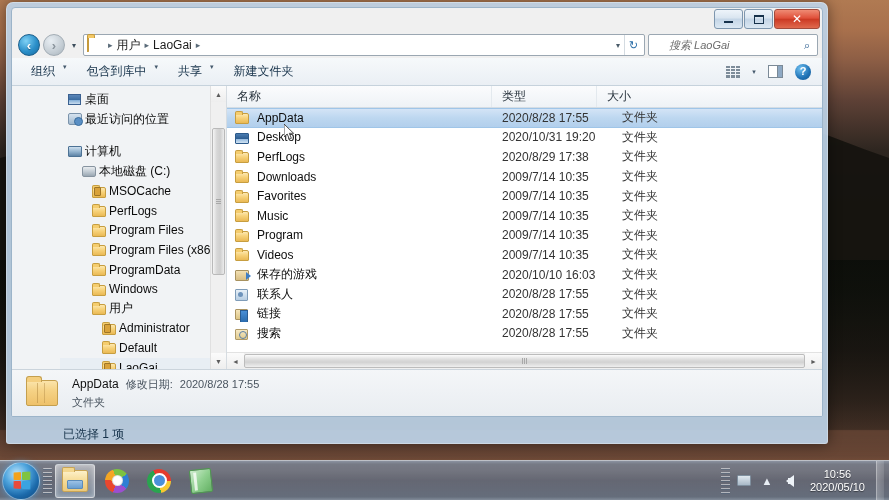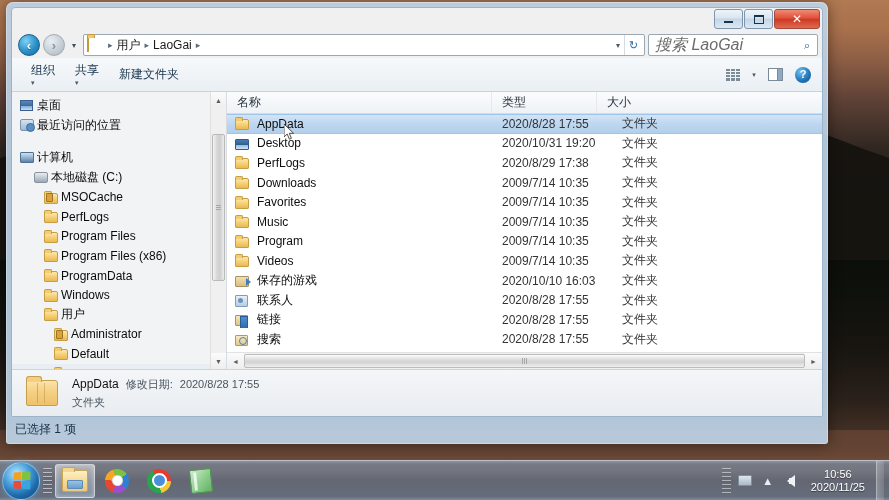--- a/index.html
+++ b/index.html
@@ -190,45 +190,44 @@
     flex: 0 0 170px;
     height: 22px;
     background: #fff;
     border: 1px solid #9ba7b2;
     border-radius: 2px;
     display: flex; align-items: center;
     padding: 0 3px 0 6px;
   }
   .search-ph {
     flex: 1;
-    font-size: 16px; font-style: italic; color: #6b6b6b;
-    white-space: nowrap; overflow: hidden;
+    font-size: 11px; font-style: italic; color: #6b6b6b;
+    white-space: nowrap; overflow: hidden; margin-left: 14px;
   }
   .search-ico {
     width: 14px; color: #2a5d8f; font-size: 11px;
     text-align: center;
   }
 
   
   .toolbar {
     flex: 0 0 28px;
     display: flex; align-items: center;
     padding: 0 4px 0 10px;
     background: linear-gradient(to bottom, #f6f9fb 0%, #eaeff4 100%);
     border-bottom: 1px solid #c6d2dc;
     gap: 2px;
   }
   .tb-item {
     font-size: 12px; color: #16324a;
     padding: 4px 9px;
-    display: flex; align-items: flex-start; gap: 0;
+    display: flex; align-items: flex-start; gap: 8px;
     white-space: nowrap;
     cursor: default;
     border-radius: 2px;
-    flex-direction: column;
   }
   .tb-caret { font-size: 7px; color: #44596c; }
   .tb-right { margin-left: auto; display: flex; align-items: center; gap: 2px; padding-right: 2px; }
   .tb-icon-btn {
     width: 26px; height: 22px;
     display: flex; align-items: center; justify-content: center;
     cursor: default;
   }
   .view-grid {
     width: 14px; height: 12px;
@@ -256,20 +255,21 @@
   
   .body-split { flex: 1; display: flex; min-height: 0; background: #fff; }
 
   
   .nav-pane {
     flex: 0 0 215px;
     background: #f1f3f5;
     border-right: 1px solid #d6dce1;
     position: relative;
     overflow: hidden;
+    padding-left: 48px;
   }
   .nav-scrollview { padding: 4px 0 0 0; height: 100%; }
   .nav-item {
     height: 19.6px;
     display: flex; align-items: center;
     padding-left: 8px;
     font-size: 12px; color: #0b0b0b;
     white-space: nowrap;
     cursor: default;
   }
@@ -503,24 +503,25 @@
   .det-text { display: flex; flex-direction: column; gap: 3px; }
   .det-line1 { display: flex; align-items: baseline; gap: 7px; }
   .det-name { font-size: 12px; color: #111; font-weight: normal; }
   .det-label { font-size: 11px; color: #4a5560; }
   .det-val { font-size: 11px; color: #4a5560; }
   .det-line2 { font-size: 11px; color: #4a5560; }
 
   
   .statusbar {
     flex: 0 0 22px;
-    display: flex; align-items: flex-start;
+    display: flex; align-items: flex-end;
     padding-left: 8px;
     font-size: 12px; color: #16324a;
     background: transparent;
+    margin-left: 48px;
   }
 
   
   #taskbar {
     position: absolute; left: 0; bottom: 0;
     width: 889px; height: 40px;
     background: linear-gradient(to bottom,
       rgba(150,175,200,.72) 0%,
       rgba(120,150,180,.62) 8%,
       rgba(95,125,158,.58) 50%,
@@ -719,20 +720,24 @@
 
       <div class="search-box">
         <span class="search-ph">搜索 LaoGai</span>
         <span class="search-ico">⌕</span>
       </div>
     </div>
 
     <div class="toolbar">
       <div class="tb-item">
         <span>组织</span>
+        <span class="tb-caret">▾</span>
+      </div>
+      <div class="tb-item">
+        <span>包含到库中</span>
         <span class="tb-caret">▾</span>
       </div>
       <div class="tb-item">
         <span>共享</span>
         <span class="tb-caret">▾</span>
       </div>
       <div class="tb-item">
         <span>新建文件夹</span>
       </div>
 
@@ -1102,17 +1107,17 @@
     <div class="tray-grip"></div>
     <div class="tray-ico">
         <span class="tray-net"></span>
       </div>
     <div class="tray-ico">▲</div>
     <div class="tray-ico">
         <span class="tray-vol"></span>
       </div>
     <div class="clock">
       <span>10:56</span>
-      <span>2020/11/25</span>
+      <span>2020/05/10</span>
     </div>
     <div class="show-desktop"></div>
   </div>
 </div>
 
 </body></html>

